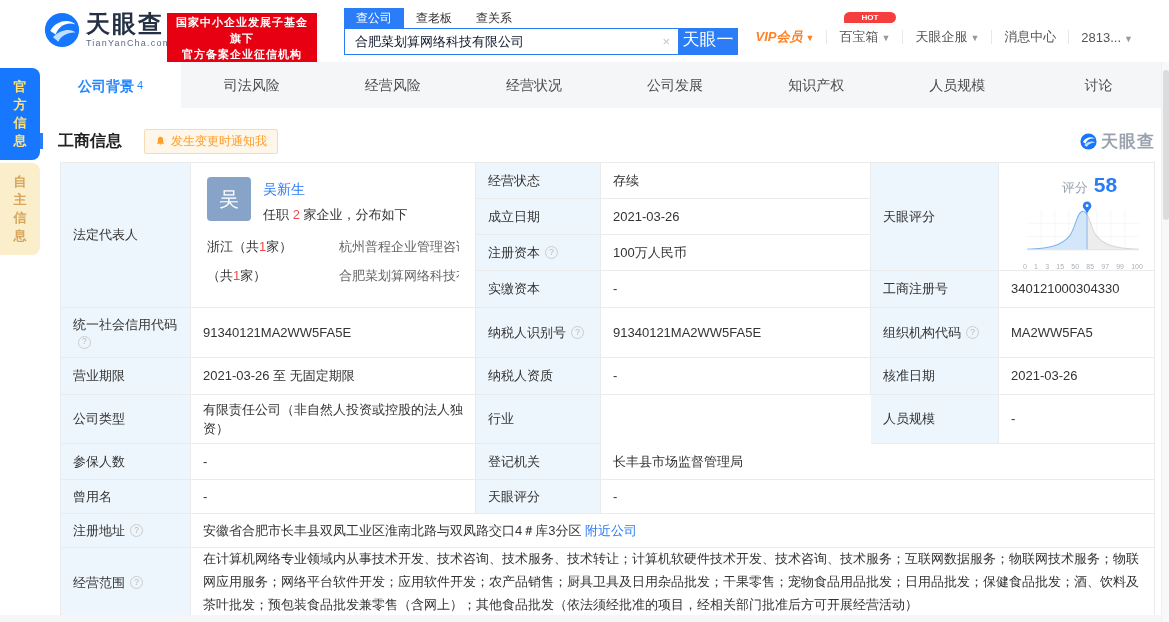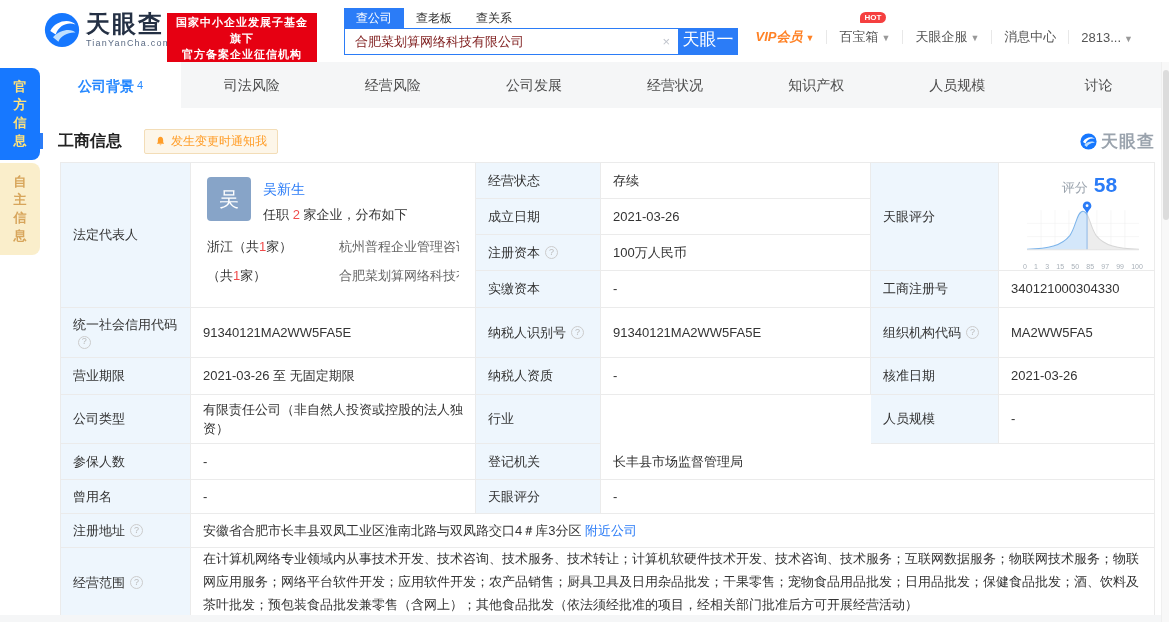--- a/index.html
+++ b/index.html
@@ -15,34 +15,34 @@
   .gov-badge { position:absolute; left:167px; top:13px; width:150px; background:#e60012; color:#fff;
                font-size:11px; font-weight:bold; text-align:center; line-height:16px; padding:1px 4px;
                letter-spacing:1px; }
   .search-wrap { position:absolute; left:344px; top:8px; width:394px; }
   .search-tabs { display:flex; font-size:12px; height:20px; align-items:center; }
   .search-tab { padding:0 12px; height:20px; line-height:20px; color:#333; cursor:pointer; }
   .search-tab.active { background:#2b7cf7; color:#fff; }
   .search-box { display:flex; margin-top:0; }
   .search-input-wrap { position:relative; flex:1; }
   .search-input { width:100%; height:27px; border:1px solid #2b7cf7; border-right:none; outline:none;
-                  padding:0 24px 0 10px; font-size:13px; color:#7f1d1d;
+                  padding:0 24px 0 10px; font-size:13px; color:#0f172a;
                   font-family:"Liberation Sans","DejaVu Sans",sans-serif; }
   .clear-x { position:absolute; right:8px; top:6px; color:#c0c4cc; font-size:13px; cursor:pointer; }
   .search-btn { width:60px; height:27px; background:#2b7cf7; color:#fff; border:none; font-size:17px;
                 cursor:pointer; font-family:inherit; }
   .top-menu { position:absolute; right:24px; top:28px; display:flex; align-items:center; gap:0;
               font-size:13px; color:#555; }
   .menu-item { padding:0 12px; position:relative; white-space:nowrap; cursor:pointer; }
   .menu-item .caret { font-size:9px; color:#999; margin-left:3px; }
   .menu-vip { color:#ff8226; font-weight:bold; font-style:italic; }
   .menu-vip .caret { color:#ff8226; }
   .menu-divider { width:1px; height:14px; background:#e8e8e8; }
-  .hot-badge { position:absolute; top:-16px; right:16px; background:#f53f3f; color:#fff; font-size:8px;
-               font-weight:bold; padding:1px 5px; border-radius:7px 7px 7px 1px; font-style:normal; }
+  .hot-badge { position:absolute; top:-16px; right:6px; background:#f53f3f; color:#fff; font-size:8px;
+               font-weight:bold; padding:1px 18px; border-radius:7px 7px 7px 1px; font-style:normal; }
 
   
   .nav-bar { position:absolute; left:40px; top:62px; right:0; height:46px; background:#f5f6f7;
              display:flex; }
   .nav-tab { flex:1; text-align:center; line-height:46px; font-size:14px; color:#4d4d4d; cursor:pointer; }
   .nav-tab.active { background:#fff; color:#2688ff; font-weight:bold; }
   .nav-count { font-size:11px; color:#2688ff; margin-left:3px; font-weight:normal; vertical-align:2px; }
 
   
   .side-tab { position:absolute; left:0; width:40px; border-radius:0 8px 8px 0; text-align:center;
@@ -163,22 +163,22 @@
     <span class="menu-item">消息中心</span>
     <span class="menu-divider"></span>
     <span class="menu-item"><span>2813...</span><span class="caret">▼</span></span>
   </div>
 </div>
 
 <div class="nav-bar">
   <div class="nav-tab active"><span>公司背景</span><span class="nav-count">4</span></div>
   <div class="nav-tab">司法风险</div>
   <div class="nav-tab">经营风险</div>
+  <div class="nav-tab">经营状况</div>
   <div class="nav-tab">公司发展</div>
-  <div class="nav-tab">经营状况</div>
   <div class="nav-tab">知识产权</div>
   <div class="nav-tab">人员规模</div>
   <div class="nav-tab">讨论</div>
 </div>
 
 <div class="side-tab side-official">
   <span class="side-tab-inner">官方信息</span>
 </div>
 <div class="side-tab side-self">
   <span class="side-tab-inner">自主信息</span>

